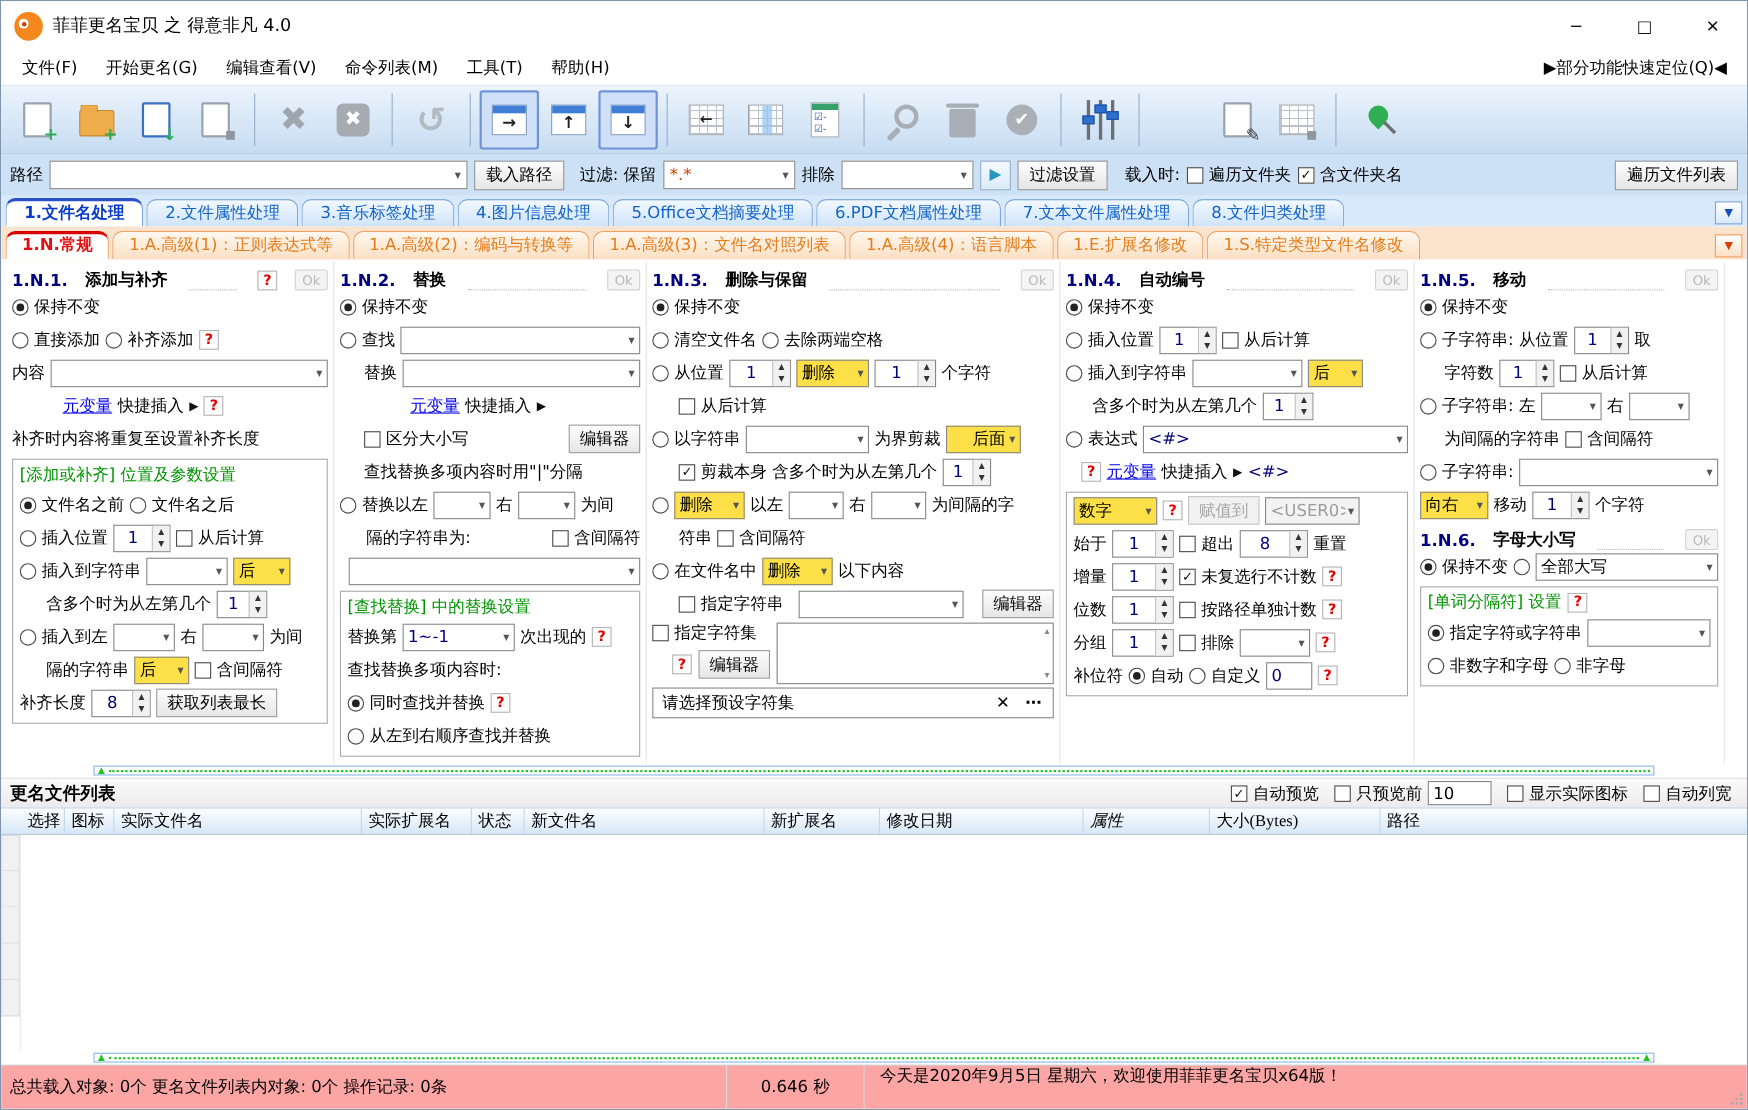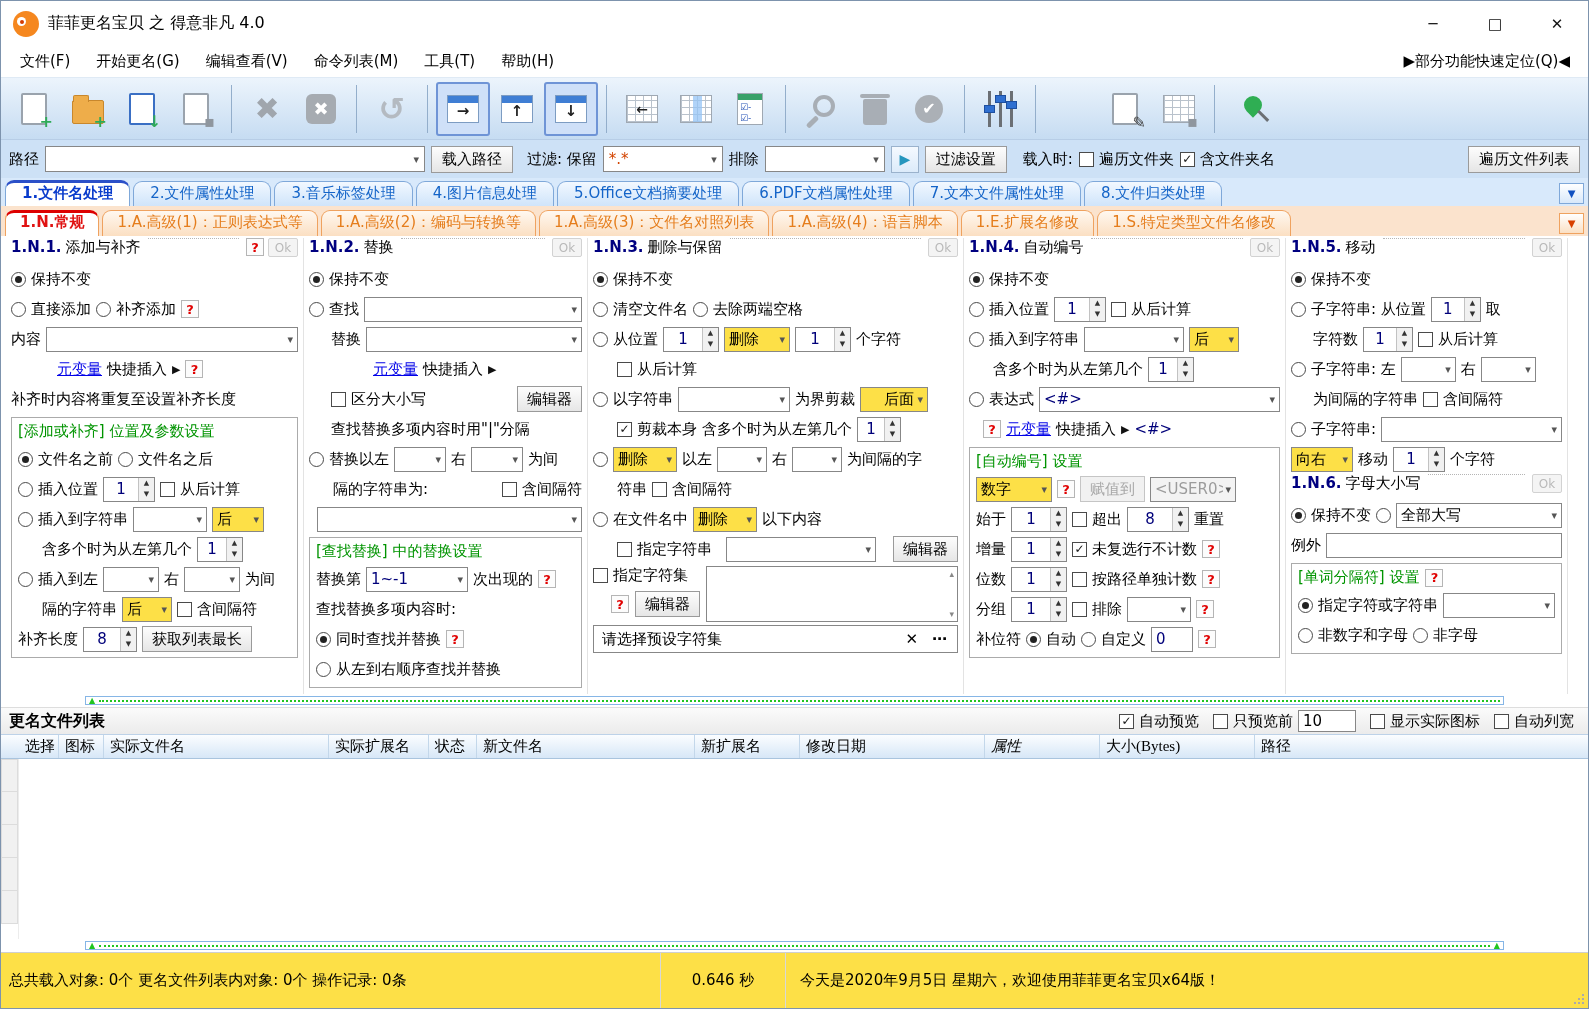--- a/index.html
+++ b/index.html
@@ -70,23 +70,23 @@
   .tab1.sel{background:#fff;color:#0a3ccc;font-weight:bold;border-top:3px solid #2b50c8;padding-top:1px}
   .tabdd{margin-left:auto;width:25px;height:21px;border:1px solid #7fa8d9;background:linear-gradient(#fff,#d8e8fa);color:#1050c0;font-size:10px;display:flex;align-items:center;justify-content:center;margin-bottom:2px}
   .tabs2{height:30px;background:#fbe3cd;display:flex;align-items:flex-end;padding:2px 4px 0;gap:3px;flex:none}
   .tab2{border:1px solid #efa25f;border-bottom:none;border-radius:9px 9px 0 0;background:linear-gradient(#fff8f0,#fbdfc2);color:#e57d1c;padding:2px 14px 4px;white-space:nowrap}
   .tab2.sel{background:#fff;color:#e01212;font-weight:bold;border-top:3px solid #dd0000;padding-top:0}
   .tabdd.orange{border-color:#efa25f;background:linear-gradient(#fff,#fbe0c4);color:#d84000}
   
   .panelwrap{height:458px;display:flex;padding:2px 0 0 5px;background:#fff;flex:none}
   .pcol{padding:0 5px;border-right:1px solid #e3e3e3;flex:none;display:flex;flex-direction:column}
   .panel{display:flex;flex-direction:column}
-  .phead{display:flex;align-items:flex-start;gap:4px;height:26px;flex:none}
+  .phead{display:flex;align-items:flex-end;gap:16px;height:26px;flex:none}
   .pnum{color:#000080;font-weight:bold}
-  .ptitle{font-weight:normal}
+  .ptitle{font-weight:bold}
   .pfill{flex:1;border-bottom:1px dotted #b5b5b5;height:1px;margin:0 3px}
   .okbtn{width:30px;height:19px;font-size:12px;color:#b9b9b9;background:#f4f4f4;border:1px solid #d2d2d2;border-radius:2px;flex:none}
   .helpbtn{width:18px;height:18px;border:1px solid #b5b5b5;background:#fcfcfc;color:#e00000;font-weight:bold;font-size:13px;line-height:1;flex:none}
   .prow{display:flex;align-items:center;gap:5px;min-height:30px;padding:1px 0}
   .lbl{white-space:nowrap}
   .combo{background:#fff;border:1px solid #878787;height:25px;display:inline-flex;align-items:center;padding:0 4px;flex:none;gap:2px;overflow:hidden}
   .combo.graycombo{background:#fde047}
   .combo.dis{background:#f3f3f3;color:#9c9c9c}
   .combo.dis .cval{color:#9c9c9c}
   .cval{white-space:nowrap;overflow:hidden}
@@ -121,21 +121,21 @@
   .listctrl{margin-left:auto;display:flex;align-items:center;gap:14px;padding-right:6px}
   
   .thead{height:25px;display:flex;background:linear-gradient(#fbfdff,#d7e7f7);border-top:1px solid #bdd2e8;border-bottom:1px solid #a9c4de;flex:none;padding-left:18px}
   .th{display:flex;align-items:center;padding:0 6px;border-right:1px solid #c3d7ea;flex:none;white-space:nowrap;overflow:hidden}
   .th.last{flex:1;border-right:none}
   .tbody{flex:1;background:#fff;display:flex;overflow:hidden}
   .stripe{width:18px;border-right:1px solid #ececec;flex:none}
   .scell{height:33px;background:#f1f1f1;border:1px solid #dcdcdc;border-top:none}
   .scell:first-child{border-top:1px solid #dcdcdc}
   
-  .statusbar{height:56px;background:#fde047;border-top:1px solid #cfcfcf;display:flex;align-items:center;flex:none;position:relative}
+  .statusbar{height:40px;background:#fca5a5;border-top:1px solid #cfcfcf;display:flex;align-items:flex-start;flex:none;position:relative}
   .st-left{width:660px;padding-left:8px;border-right:1px solid #d8d8d8;align-self:stretch;display:flex;align-items:center}
   .st-time{width:125px;align-self:stretch;display:flex;align-items:center;justify-content:center;border-right:1px solid #d8d8d8}
   .st-right{padding-left:14px;flex:1}
   .grip{position:absolute;right:3px;bottom:3px;width:12px;height:12px;
     background:radial-gradient(circle at 2px 10px,#aaa 1px,transparent 1.5px),
                radial-gradient(circle at 6px 6px,#aaa 1px,transparent 1.5px),
                radial-gradient(circle at 10px 2px,#aaa 1px,transparent 1.5px),
                radial-gradient(circle at 6px 10px,#aaa 1px,transparent 1.5px),
                radial-gradient(circle at 10px 6px,#aaa 1px,transparent 1.5px),
                radial-gradient(circle at 10px 10px,#aaa 1px,transparent 1.5px)}
@@ -788,23 +788,20 @@
             </span>
           </div>
           <div class="prow" style="padding-left: 14px;">
             <button class="helpbtn">?</button>
             <a class="link">元变量</a>
             <span class="lbl">快捷插入</span>
             <span class="arrow">▶</span>
             <span class="lbl navy">&lt;#&gt;</span>
           </div>
           <div class="gbox">
-            <div class="gtitle">
-              <span>[自动编号] 设置</span>
-            </div>
             <div class="prow">
               <span class="combo graycombo" style="width: 76px;">
                 <span class="cval">数字</span>
                 <span class="chev">▾</span>
               </span>
               <button class="helpbtn">?</button>
               <button class="pbtn dis">赋值到</button>
               <span class="combo dis" style="width: 86px;">
                 <span class="cval">&lt;USER0&gt;</span>
                 <span class="chev">▾</span>
@@ -999,24 +996,20 @@
               <span class="radio on"></span>
               <span class="lbl">保持不变</span>
             </span>
             <span class="rwrap">
               <span class="radio"></span>
             </span>
             <span class="combo" style="flex: 1 1 0%; gap: 36px;">
               <span class="cval">全部大写</span>
               <span class="chev">▾</span>
             </span>
-          </div>
-          <div class="prow">
-            <span class="lbl">例外</span>
-            <span class="inputbox" style="flex: 1 1 0%;"></span>
           </div>
           <div class="gbox">
             <div class="gtitle">
               <span>[单词分隔符] 设置</span>
               <button class="helpbtn">?</button>
             </div>
             <div class="prow">
               <span class="rwrap">
                 <span class="radio on"></span>
                 <span class="lbl">指定字符或字符串</span>

